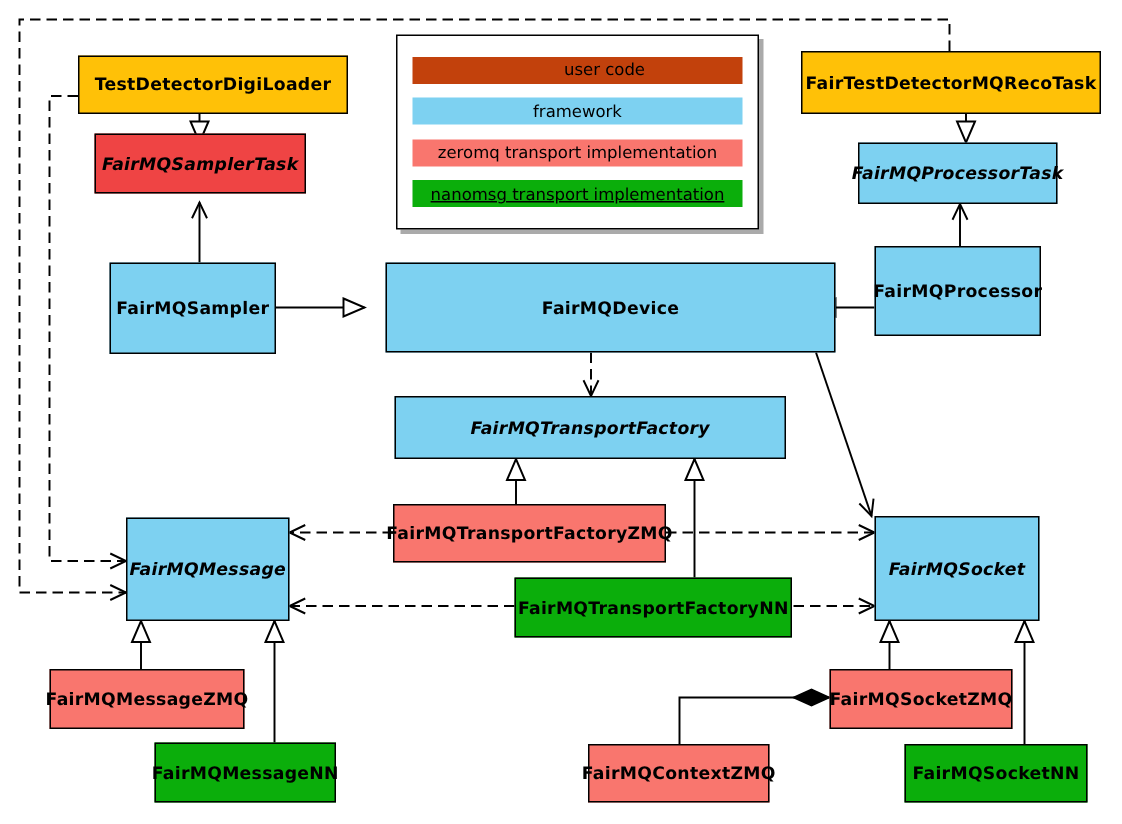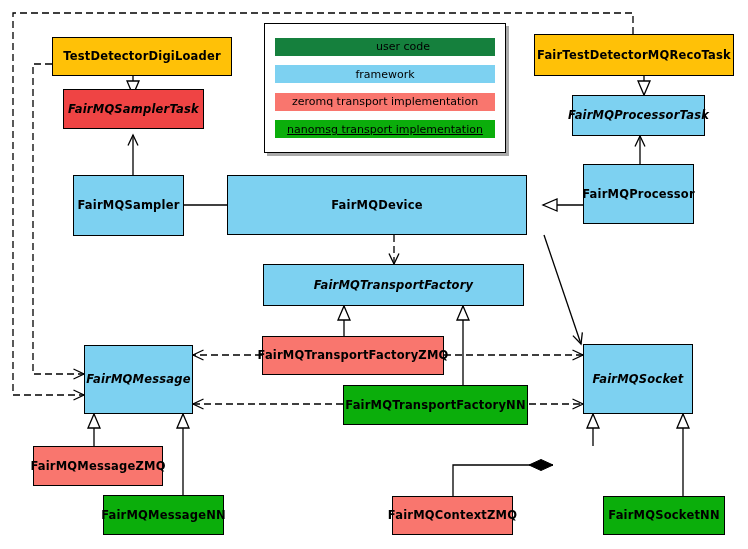--- a/index.html
+++ b/index.html
@@ -81,21 +81,21 @@
       </div>
       <div class="node abstract" style="left: 63px; top: 89px; width: 141px; height: 40px; background: #ef4444;">
         <span>FairMQSamplerTask</span>
       </div>
       <div class="node abstract" style="left: 572px; top: 95px; width: 133px; height: 41px; background: rgb(125, 209, 241);">
         <span>FairMQProcessorTask</span>
       </div>
       <div class="node" style="left: 73px; top: 175px; width: 111px; height: 61px; background: rgb(125, 209, 241);">
         <span>FairMQSampler</span>
       </div>
-      <div class="node" style="left: 227px; top: 175px; width: 300px; height: 60px; background: rgb(125, 209, 241);">
+      <div class="node" style="left: 257px; top: 175px; width: 300px; height: 60px; background: rgb(125, 209, 241);">
         <span>FairMQDevice</span>
       </div>
       <div class="node" style="left: 583px; top: 164px; width: 111px; height: 60px; background: rgb(125, 209, 241);">
         <span>FairMQProcessor</span>
       </div>
       <div class="node abstract" style="left: 263px; top: 264px; width: 261px; height: 42px; background: rgb(125, 209, 241);">
         <span>FairMQTransportFactory</span>
       </div>
       <div class="node" style="left: 262px; top: 336px; width: 182px; height: 39px; background: rgb(249, 118, 110);">
         <span>FairMQTransportFactoryZMQ</span>
@@ -108,30 +108,33 @@
       </div>
       <div class="node abstract" style="left: 583px; top: 344px; width: 110px; height: 70px; background: rgb(125, 209, 241);">
         <span>FairMQSocket</span>
       </div>
       <div class="node" style="left: 33px; top: 446px; width: 130px; height: 40px; background: rgb(249, 118, 110);">
         <span>FairMQMessageZMQ</span>
       </div>
       <div class="node" style="left: 103px; top: 495px; width: 121px; height: 40px; background: rgb(11, 174, 11);">
         <span>FairMQMessageNN</span>
       </div>
+      <div class="node" style="left: 553px; top: 446px; width: 122px; height: 40px; background: rgb(249, 118, 110);">
+        <span>FairMQSocketZMQ</span>
+      </div>
       <div class="node" style="left: 603px; top: 496px; width: 122px; height: 39px; background: rgb(11, 174, 11);">
         <span>FairMQSocketNN</span>
       </div>
       <div class="node" style="left: 392px; top: 496px; width: 121px; height: 39px; background: rgb(249, 118, 110);">
         <span>FairMQContextZMQ</span>
       </div>
     </div>
 
   <div id="legend">
-      <div class="legend-bar" style="background: #15803d; padding-left: 36px;">
+      <div class="legend-bar" style="background: #c2410c; padding-left: 36px;">
         <span>user code</span>
       </div>
       <div class="legend-bar" style="background: rgb(125, 209, 241);">
         <span>framework</span>
       </div>
       <div class="legend-bar" style="background: rgb(249, 118, 110);">
         <span>zeromq transport implementation</span>
       </div>
       <div class="legend-bar" style="background: rgb(11, 174, 11); text-decoration: underline;">
         <span>nanomsg transport implementation</span>

